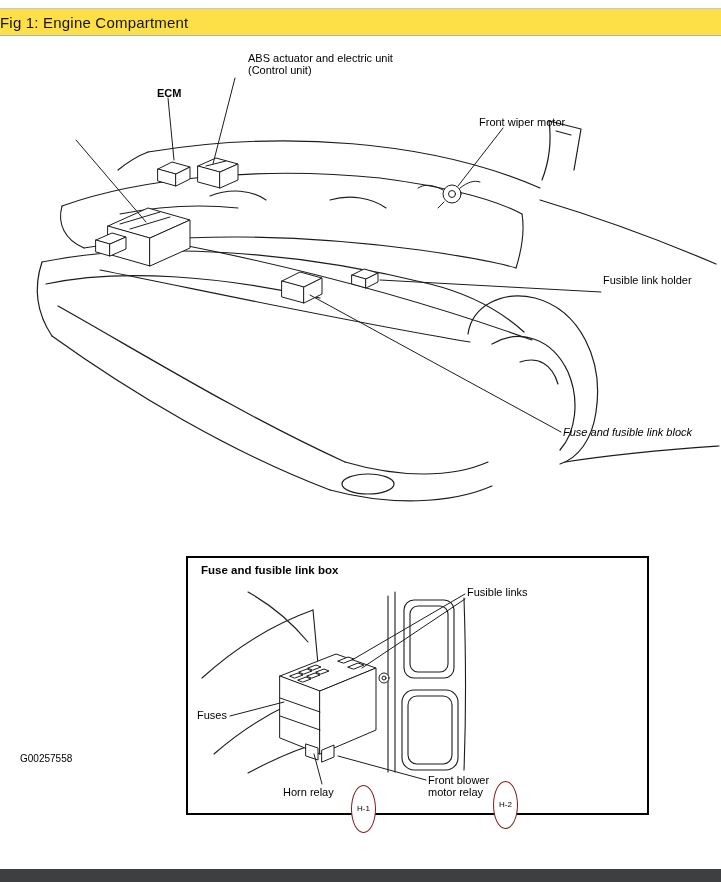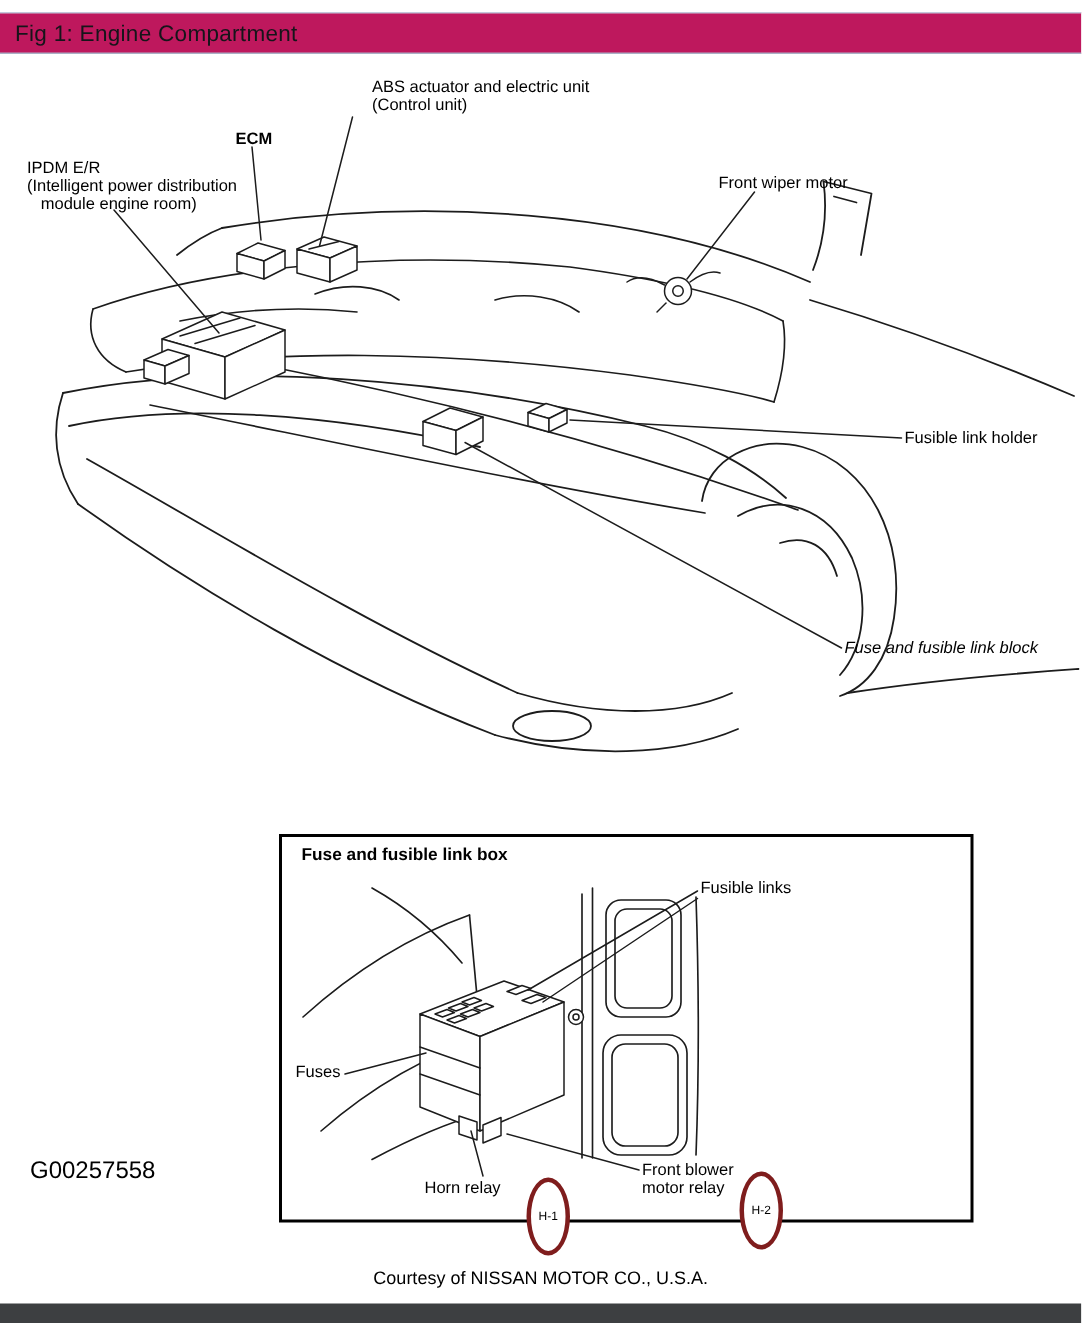--- a/index.html
+++ b/index.html
@@ -4,39 +4,39 @@
 <title>Fig 1: Engine Compartment</title>
 <style>
   * { margin:0; padding:0; box-sizing:border-box; }
   html,body { background:#fff; }
   .page {
     position:relative; width:721px; height:882px; background:#ffffff;
     font-family:"Liberation Sans", sans-serif; color:#000; overflow:hidden;
   }
   .fig-header {
     position:absolute; left:0; top:8px; width:721px; height:28px;
-    background:#be185d; border-top:1px solid #c3c6da; border-bottom:1px solid #aab0c6;
-    display:flex; align-items:center; padding-left:10px;
+    background:#fde047; border-top:1px solid #c3c6da; border-bottom:1px solid #aab0c6;
+    display:flex; align-items:center; 
   }
   .fig-header .title { font-size:15px; color:#15151a; letter-spacing:0.2px; }
   svg.layer { position:absolute; left:0; top:0; }
   .lbl {
     position:absolute; font-size:11px; line-height:12px; color:#000;
     white-space:pre;
   }
   .inset {
     position:absolute; left:186px; top:556px; width:463px; height:259px;
     border:2px solid #000; background:#fff;
   }
   .inset .inset-title { font-weight:bold; font-size:11.5px; }
   .badge {
     position:absolute; display:inline-block; font-size:8px; line-height:10px;
-    border:3px solid #7f1d1d; border-radius:50%; padding:18px 5px; background:#fff;text-align:center;
-  }
-  .code { position:absolute; left:20px; top:772px; font-size:16px; }
+    border:1px solid #7f1d1d; border-radius:50%; padding:18px 5px; background:#fff;text-align:center;
+  }
+  .code { position:absolute; left:20px; top:753px; font-size:10px; }
   .courtesy { position:absolute; left:0; top:845px; width:721px; text-align:center; font-size:12px; }
   .bottom-bar { position:absolute; left:0; bottom:0; width:721px; height:13px; background:#3d3f41; }
 </style>
 </head>
 <body>
 
 <div class="page">
 
   <div class="fig-header">
     <span class="title">Fig 1: Engine Compartment</span>
@@ -127,25 +127,22 @@
       <path d="M76,140 L146,222"></path>
       <path d="M503,128 L458,186"></path>
       <path d="M601,292 L380,280"></path>
       <path d="M561,432 L310,295"></path>
     </g>
   </svg>
 
   <div class="lbl" style="left:200px; top:52px;margin-left:48px;">ABS actuator and electric unit
 (Control unit)</div>
   <div class="lbl" style="left:157px; top:87px;font-weight:bold;">ECM</div>
-  <div class="lbl" style="left:18px; top:106px;">IPDM E/R
-(Intelligent power distribution
-   module engine room)</div>
   <div class="lbl" style="left:479px; top:116px;">Front wiper motor</div>
-  <div class="lbl" style="left:603px; top:286px;">Fusible link holder</div>
+  <div class="lbl" style="left:603px; top:274px;">Fusible link holder</div>
   <div class="lbl" style="left:563px; top:426px;font-style:italic;">Fuse and fusible link block</div>
 
   <div class="inset">
     <svg class="layer" width="459" height="255" viewBox="0 0 459 255" fill="none" stroke="#1c1c1c" stroke-width="1.1" stroke-linecap="round" stroke-linejoin="round">
 
       <g>
         <path d="M14,120 C45,92 80,68 125,52"></path>
         <path d="M26,196 C58,168 94,146 138,132"></path>
         <path d="M125,52 L132,128"></path>
         <path d="M60,34 C85,48 105,66 120,84"></path>
@@ -195,16 +192,15 @@
     <div class="lbl" style="left:279px; top:28px;">Fusible links</div>
     <div class="lbl" style="left:9px; top:151px;">Fuses</div>
     <div class="lbl" style="left:95px; top:228px;">Horn relay</div>
     <span class="badge" style="left:163px; top:227px;">H-1</span>
     <div class="lbl" style="left:240px; top:216px;">Front blower
 motor relay</div>
     <span class="badge" style="left:305px; top:223px;">H-2</span>
   </div>
 
   <div class="code">G00257558</div>
-  <div class="courtesy">Courtesy of NISSAN MOTOR CO., U.S.A.</div>
 
   <div class="bottom-bar"></div>
 </div>
 
 </body></html>

